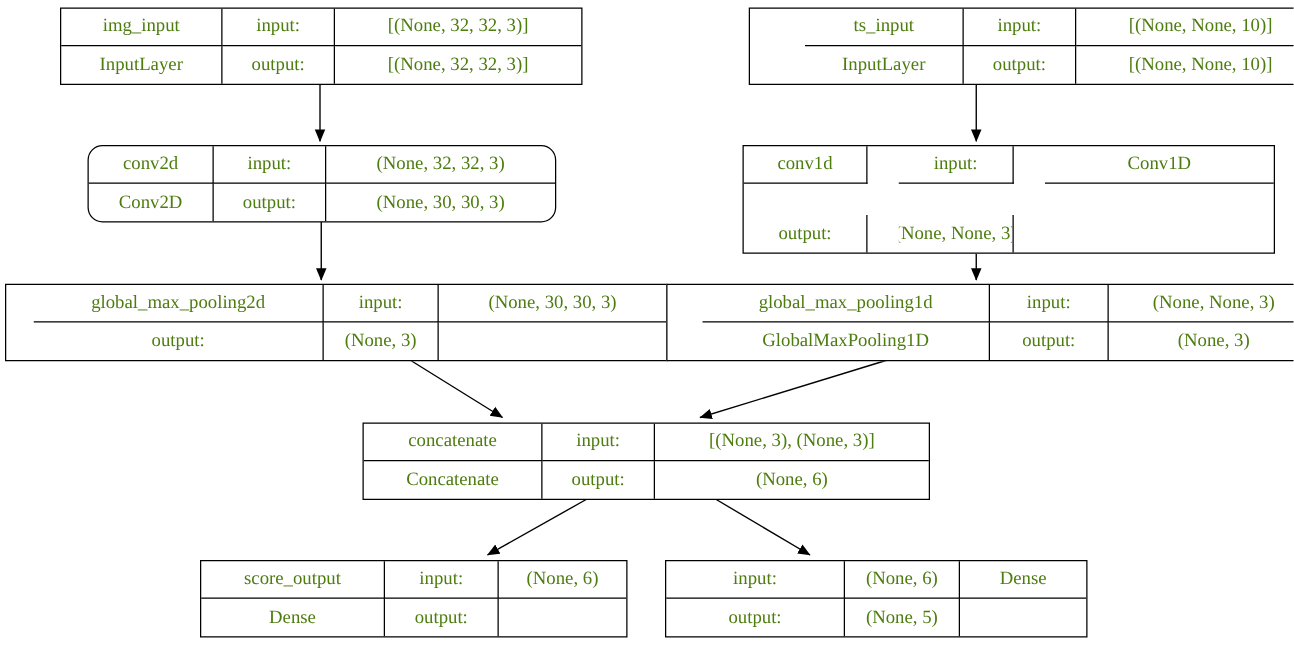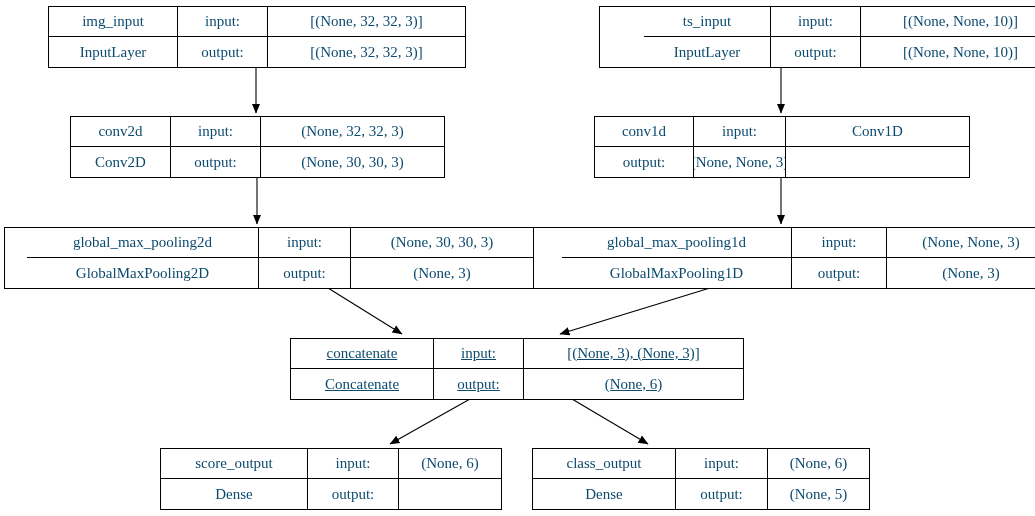--- a/index.html
+++ b/index.html
@@ -7,21 +7,21 @@
     padding: 0;
     background: #ffffff;
   }
   .canvas {
     position: relative;
     width: 1035px;
     height: 516px;
     background: #ffffff;
     font-family: "Liberation Serif", "DejaVu Serif", serif;
     font-size: 15px;
-    color: #0c4a6e;
+    color: #4d7c0f;
     overflow: hidden;
   }
   .edges-layer {
     position: absolute;
     left: 0;
     top: 0;
     width: 1035px;
     height: 516px;
     pointer-events: none;
   }
@@ -88,74 +88,72 @@
 
   <div class="node" style="left:599px; top:6px; grid-template-columns:127px 90px 199px;padding-left:44px;">
     <div class="cell">ts_input</div>
     <div class="cell">input:</div>
     <div class="cell">[(None, None, 10)]</div>
     <div class="cell">InputLayer</div>
     <div class="cell">output:</div>
     <div class="cell">[(None, None, 10)]</div>
   </div>
 
-  <div class="node" style="left:70px; top:116px; grid-template-columns:100px 90px 183px;">
+  <div class="node" style="left:70px; top:116px; grid-template-columns:100px 90px 183px;border-radius:12px;">
     <div class="cell">conv2d</div>
     <div class="cell">input:</div>
     <div class="cell">(None, 32, 32, 3)</div>
     <div class="cell">Conv2D</div>
     <div class="cell">output:</div>
     <div class="cell">(None, 30, 30, 3)</div>
   </div>
 
-  <div class="node" style="left:594px; top:116px; grid-template-columns:99px 92px 183px;">
+  <div class="node" style="left:594px; top:116px; grid-template-columns:99px 92px 183px;gap:25px;">
     <div class="cell">conv1d</div>
     <div class="cell">input:</div>
     <div class="cell">Conv1D</div>
     <div class="cell">output:</div>
     <div class="cell">(None, None, 3)</div>
   </div>
 
   <div class="node" style="left:4px; top:227px; grid-template-columns:232px 92px 182px;padding-left:22px;">
     <div class="cell">global_max_pooling2d</div>
     <div class="cell">input:</div>
     <div class="cell">(None, 30, 30, 3)</div>
-    <div class="cell">GlobalMaxPooling2D</div>
     <div class="cell">output:</div>
     <div class="cell">(None, 3)</div>
   </div>
 
   <div class="node" style="left:533px; top:227px; grid-template-columns:230px 95px 168px;padding-left:28px;">
     <div class="cell">global_max_pooling1d</div>
     <div class="cell">input:</div>
     <div class="cell">(None, None, 3)</div>
     <div class="cell">GlobalMaxPooling1D</div>
     <div class="cell">output:</div>
     <div class="cell">(None, 3)</div>
   </div>
 
-  <div class="node" style="left:290px; top:338px; grid-template-columns:143px 90px 219px;text-decoration:underline;">
+  <div class="node" style="left:290px; top:338px; grid-template-columns:143px 90px 219px;">
     <div class="cell">concatenate</div>
     <div class="cell">input:</div>
     <div class="cell">[(None, 3), (None, 3)]</div>
     <div class="cell">Concatenate</div>
     <div class="cell">output:</div>
     <div class="cell">(None, 6)</div>
   </div>
 
   <div class="node" style="left:160px; top:448px; grid-template-columns:147px 91px 102px;">
     <div class="cell">score_output</div>
     <div class="cell">input:</div>
     <div class="cell">(None, 6)</div>
     <div class="cell">Dense</div>
     <div class="cell">output:</div>
   </div>
 
   <div class="node" style="left:532px; top:448px; grid-template-columns:143px 92px 101px;">
-    <div class="cell">class_output</div>
     <div class="cell">input:</div>
     <div class="cell">(None, 6)</div>
     <div class="cell">Dense</div>
     <div class="cell">output:</div>
     <div class="cell">(None, 5)</div>
   </div>
 
 </div>
 
 </body></html>

